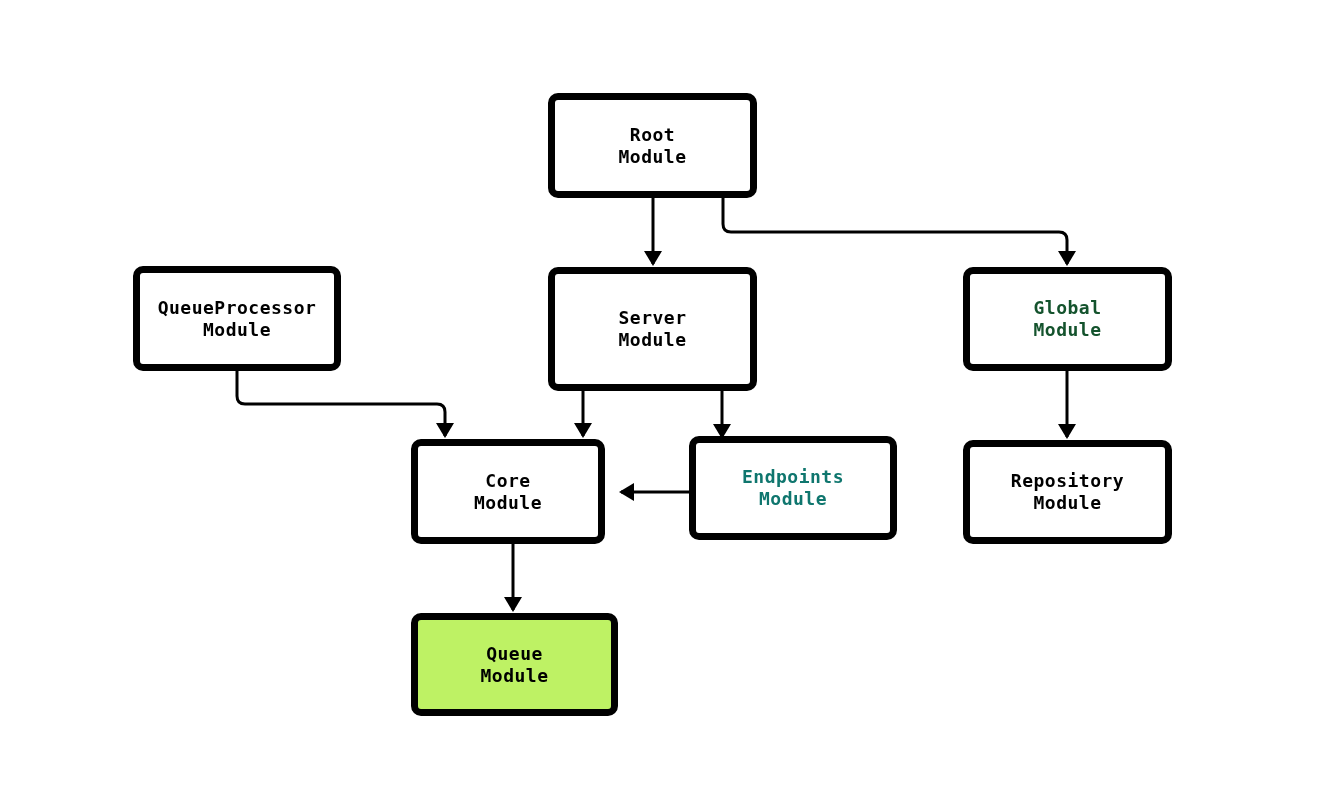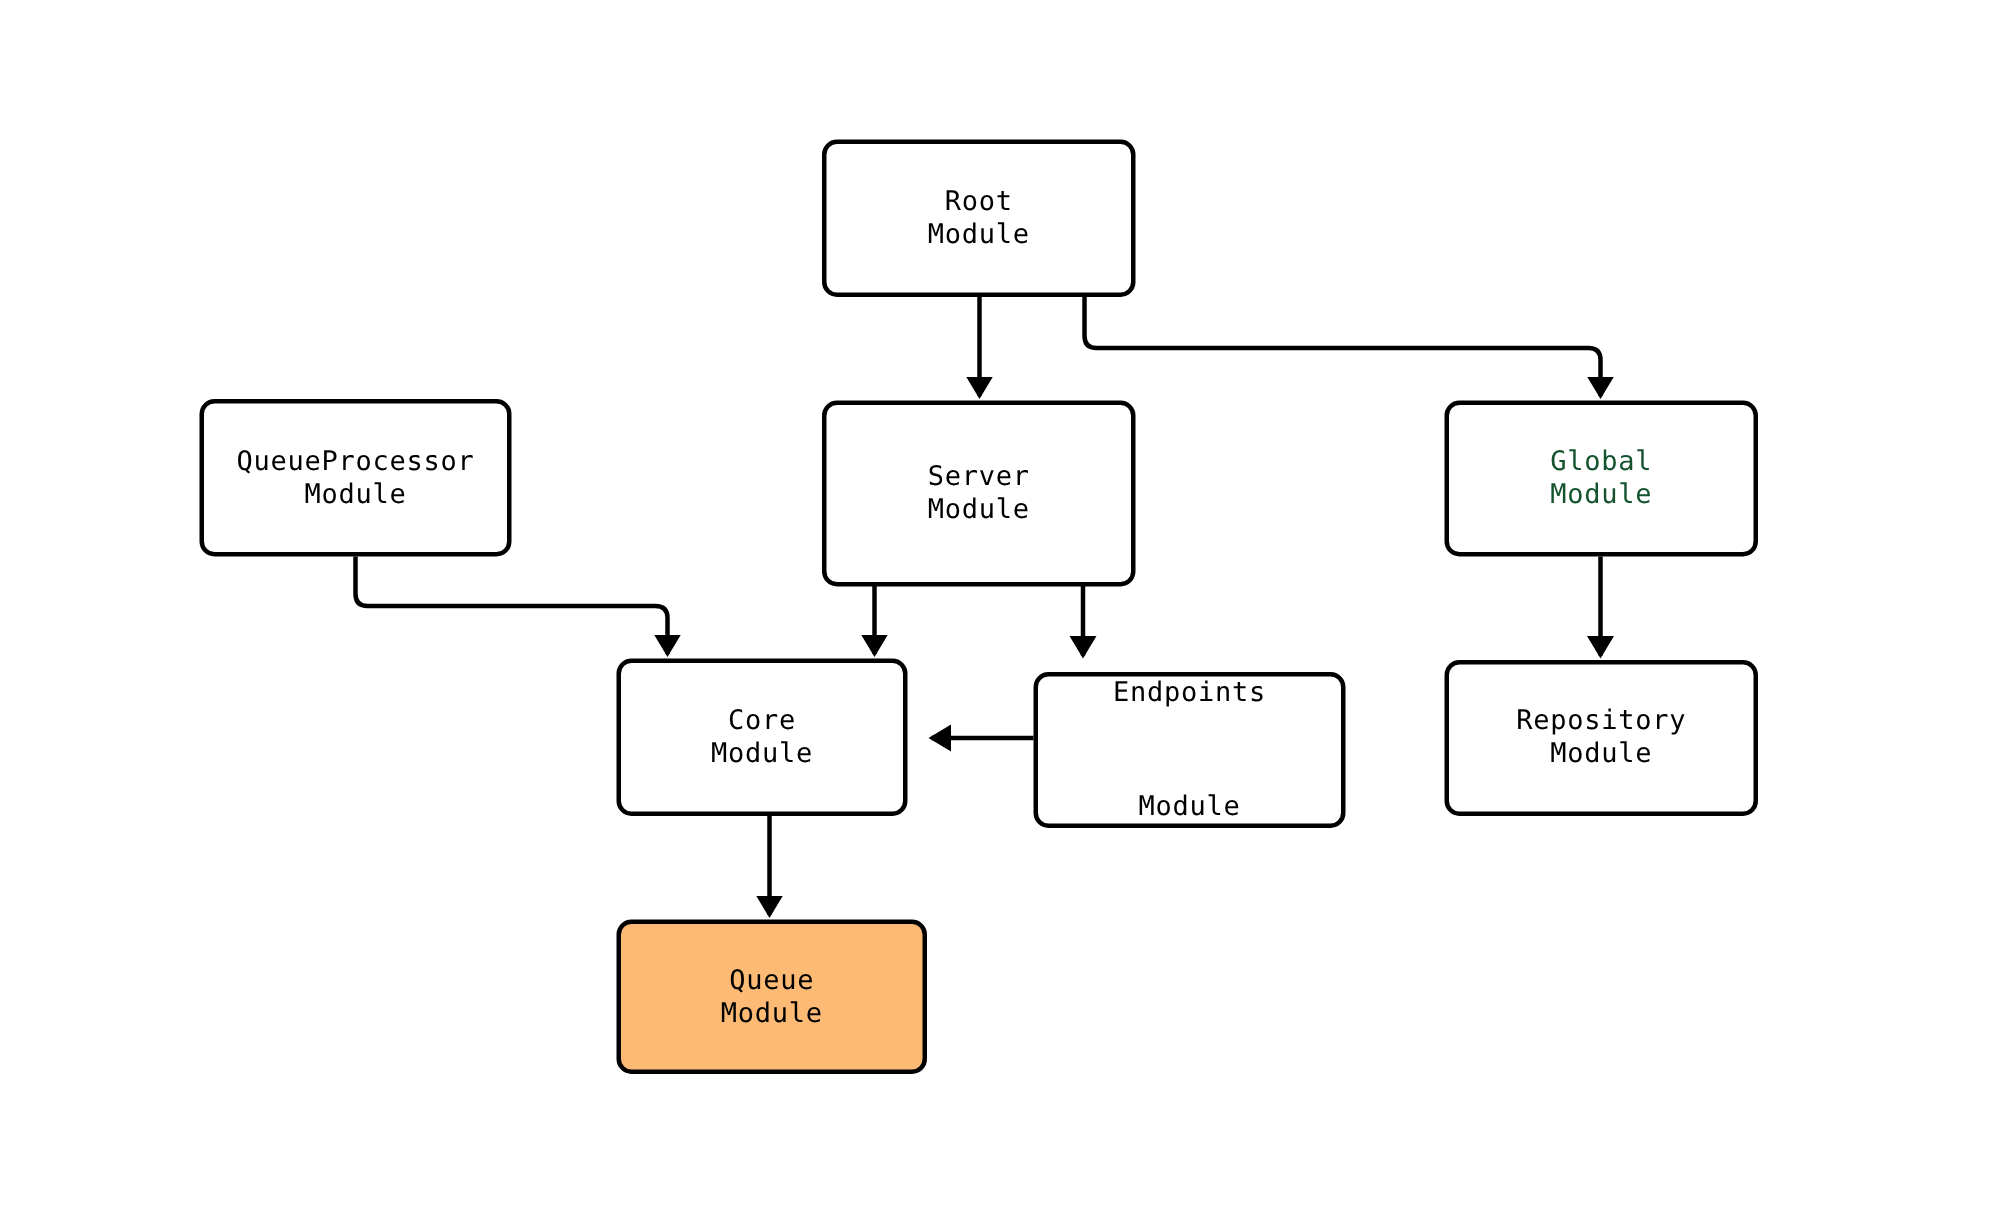--- a/index.html
+++ b/index.html
@@ -27,30 +27,30 @@
     height: 809px;
   }
   #edge-layer path.edge {
     fill: none;
     stroke: #000000;
     stroke-width: 3;
   }
   .node {
     position: absolute;
     box-sizing: border-box;
-    border: 3px solid #0c4a6e;
+    border: 7px solid #0c4a6e;
     border-radius: 10px;
     background: #ffffff;
     display: flex;
     flex-direction: column;
     align-items: center;
     justify-content: center;
     text-align: center;
     color: #000000;
-    font-weight: normal;
+    font-weight: bold;
     font-size: 18px;
     line-height: 22px;
     letter-spacing: 0.5px;
   }
   .node .label-line {
     display: block;
     white-space: nowrap;
   }
 </style>
 </head>
@@ -88,26 +88,26 @@
         <span class="label-line">Module</span>
       </div>
       <div class="node" style="left: 963px; top: 267px; width: 209px; height: 104px; border-radius: 10px; background: rgb(255, 255, 255); border-color: rgb(0, 0, 0); color: #14532d;">
         <span class="label-line">Global</span>
         <span class="label-line">Module</span>
       </div>
       <div class="node" style="left: 411px; top: 439px; width: 194px; height: 105px; border-radius: 10px; background: rgb(255, 255, 255); border-color: rgb(0, 0, 0); color: rgb(0, 0, 0);">
         <span class="label-line">Core</span>
         <span class="label-line">Module</span>
       </div>
-      <div class="node" style="left: 689px; top: 448px; width: 208px; height: 104px; border-radius: 10px; background: rgb(255, 255, 255); border-color: rgb(0, 0, 0); color: #000000; justify-content: space-between;">
+      <div class="node" style="left: 689px; top: 436px; width: 208px; height: 104px; border-radius: 10px; background: rgb(255, 255, 255); border-color: rgb(0, 0, 0); color: #0f766e;">
         <span class="label-line">Endpoints</span>
         <span class="label-line">Module</span>
       </div>
       <div class="node" style="left: 963px; top: 440px; width: 209px; height: 104px; border-radius: 10px; background: rgb(255, 255, 255); border-color: rgb(0, 0, 0); color: rgb(0, 0, 0); text-align: center;">
         <span class="label-line">Repository</span>
         <span class="label-line">Module</span>
       </div>
-      <div class="node" style="left: 411px; top: 613px; width: 207px; height: 103px; border-radius: 10px; background: #fdba74; border-color: rgb(0, 0, 0); color: rgb(0, 0, 0);">
+      <div class="node" style="left: 411px; top: 613px; width: 207px; height: 103px; border-radius: 10px; background: #bef264; border-color: rgb(0, 0, 0); color: rgb(0, 0, 0);">
         <span class="label-line">Queue</span>
         <span class="label-line">Module</span>
       </div>
     </div>
 </div>
 
 </body></html>

